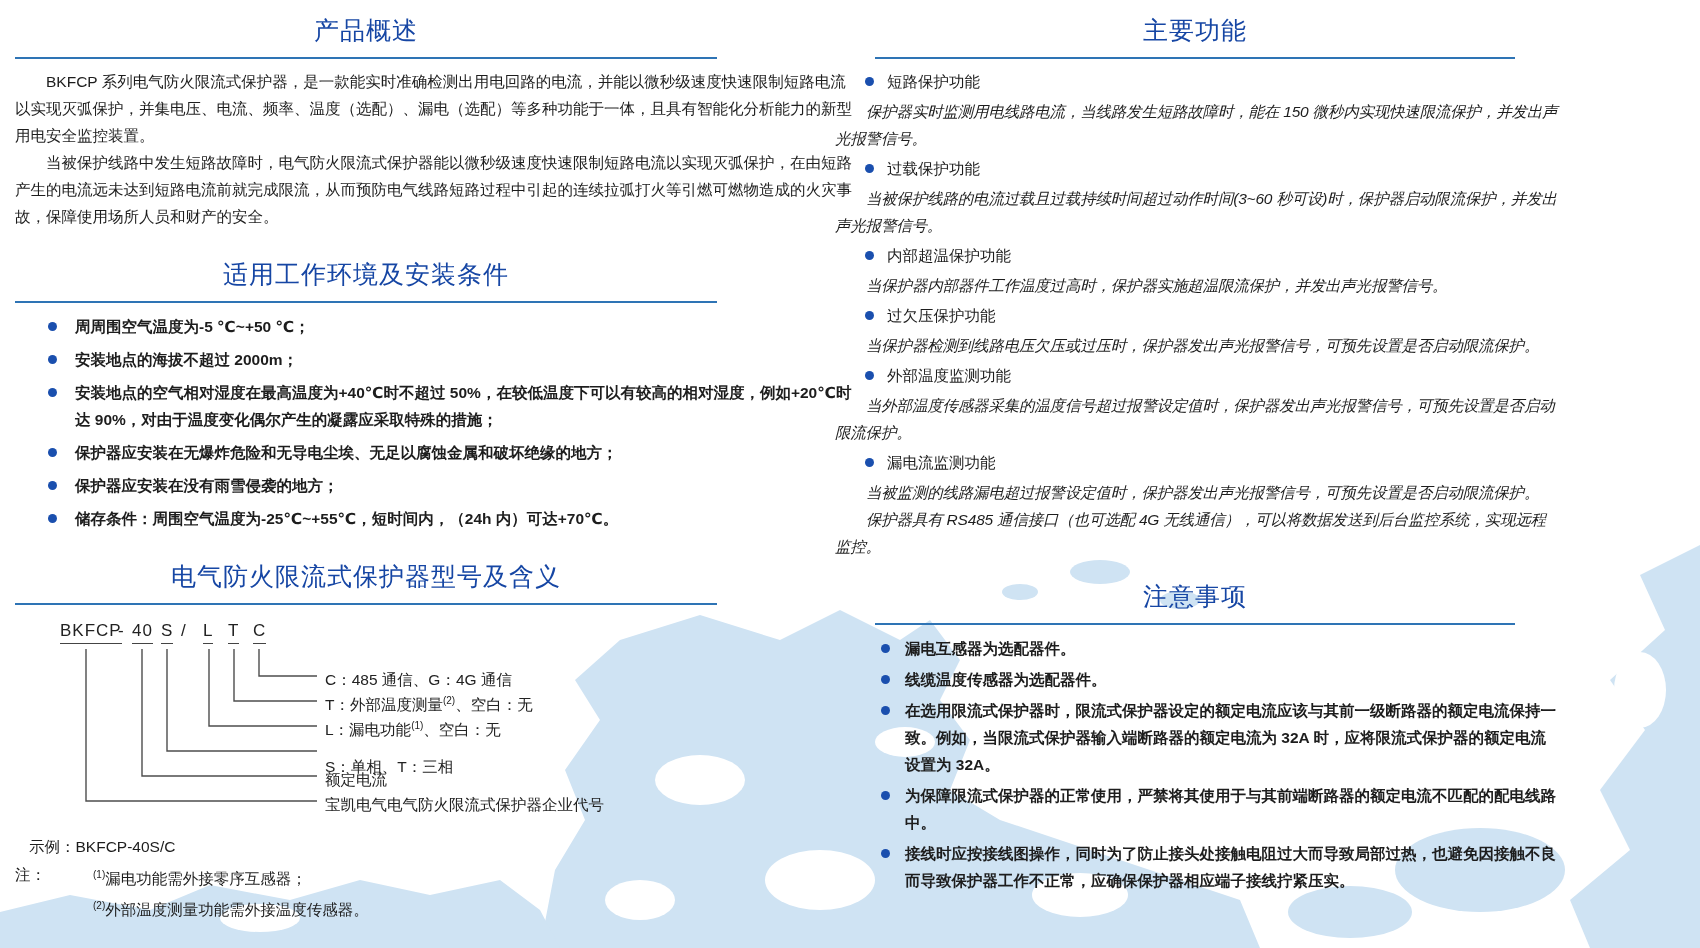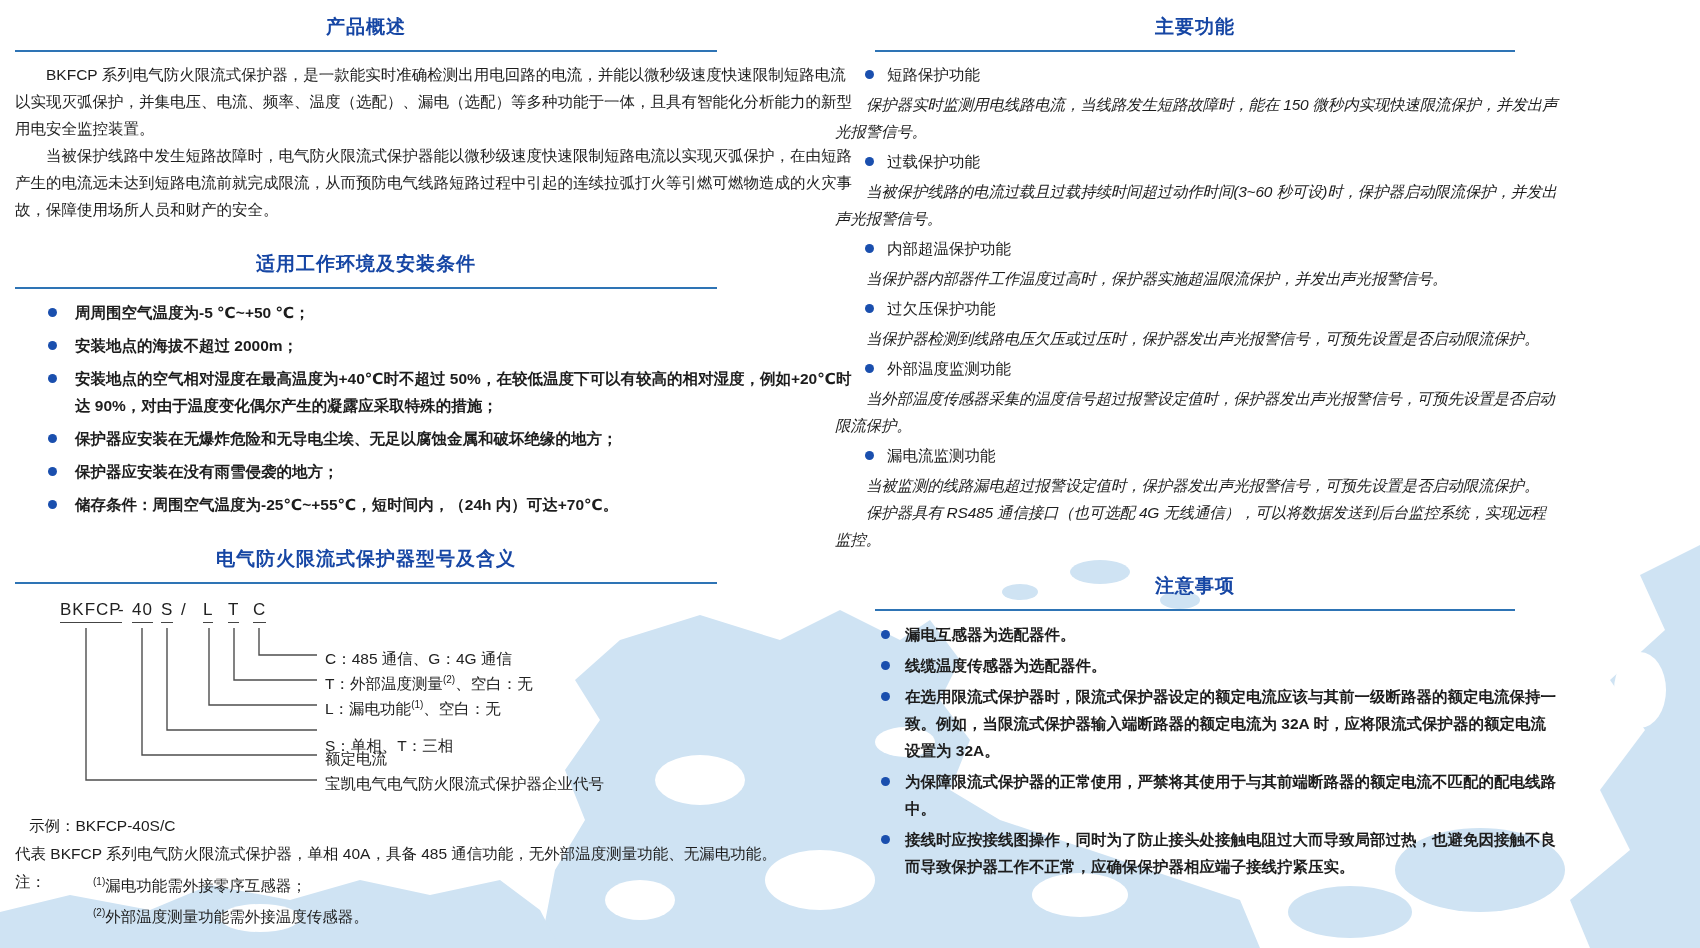--- a/index.html
+++ b/index.html
@@ -11,21 +11,21 @@
   .page { position:absolute; inset:0; }
 
   
   .map-bg { position:absolute; left:0; top:0; z-index:0; pointer-events:none; }
 
   .col { position:absolute; top:8px; z-index:1; }
   .col-left  { left:15px;  width:845px; }
   .col-right { left:835px; width:725px; }
 
   .sec-title {
-    font-size:19px; font-weight:bold; color:#1646a4; text-align:center;
+    font-size:25px; font-weight:normal; color:#1646a4; text-align:center;
     letter-spacing:1px; padding:6px 0 10px 0; border-bottom:2px solid #2e74b5;
   }
   .col-left  .sec-title { width:702px; }
   .col-right .sec-title { width:640px; margin-left:40px; }
 
   .body-txt { font-size:15.5px; line-height:27px; }
 
   p.para { margin:0; text-indent:2em; }
   .pad-top-sm { margin-top:9px; }
 
@@ -134,21 +134,20 @@
       </svg>
       <div class="dlabel" style="top:45px"><span>C：485 通信、G：4G 通信</span><sup></sup><span></span></div>
       <div class="dlabel" style="top:70px"><span>T：外部温度测量</span><sup>(2)</sup><span>、空白：无</span></div>
       <div class="dlabel" style="top:95px"><span>L：漏电功能</span><sup>(1)</sup><span>、空白：无</span></div>
       <div class="dlabel" style="top:132px"><span>S：单相、T：三相</span><sup></sup><span></span></div>
       <div class="dlabel" style="top:145px"><span>额定电流</span><sup></sup><span></span></div>
       <div class="dlabel" style="top:170px"><span>宝凯电气电气防火限流式保护器企业代号</span><sup></sup><span></span></div>
     </div>
 
     <div class="body-txt example-line">示例：BKFCP-40S/C</div>
-    <p class="body-txt example-desc">代表 BKFCP 系列电气防火限流式保护器，单相 40A，具备 485 通信功能，无外部温度测量功能、无漏电功能。</p>
 
     <div class="note-row body-txt">
       <span class="note-mark">注：</span>
       <div class="note-body">
         <div><sup class="note-sup">(1)</sup><span>漏电功能需外接零序互感器；</span></div>
         <div><sup class="note-sup">(2)</sup><span>外部温度测量功能需外接温度传感器。</span></div>
       </div>
     </div>
 
   </div>

